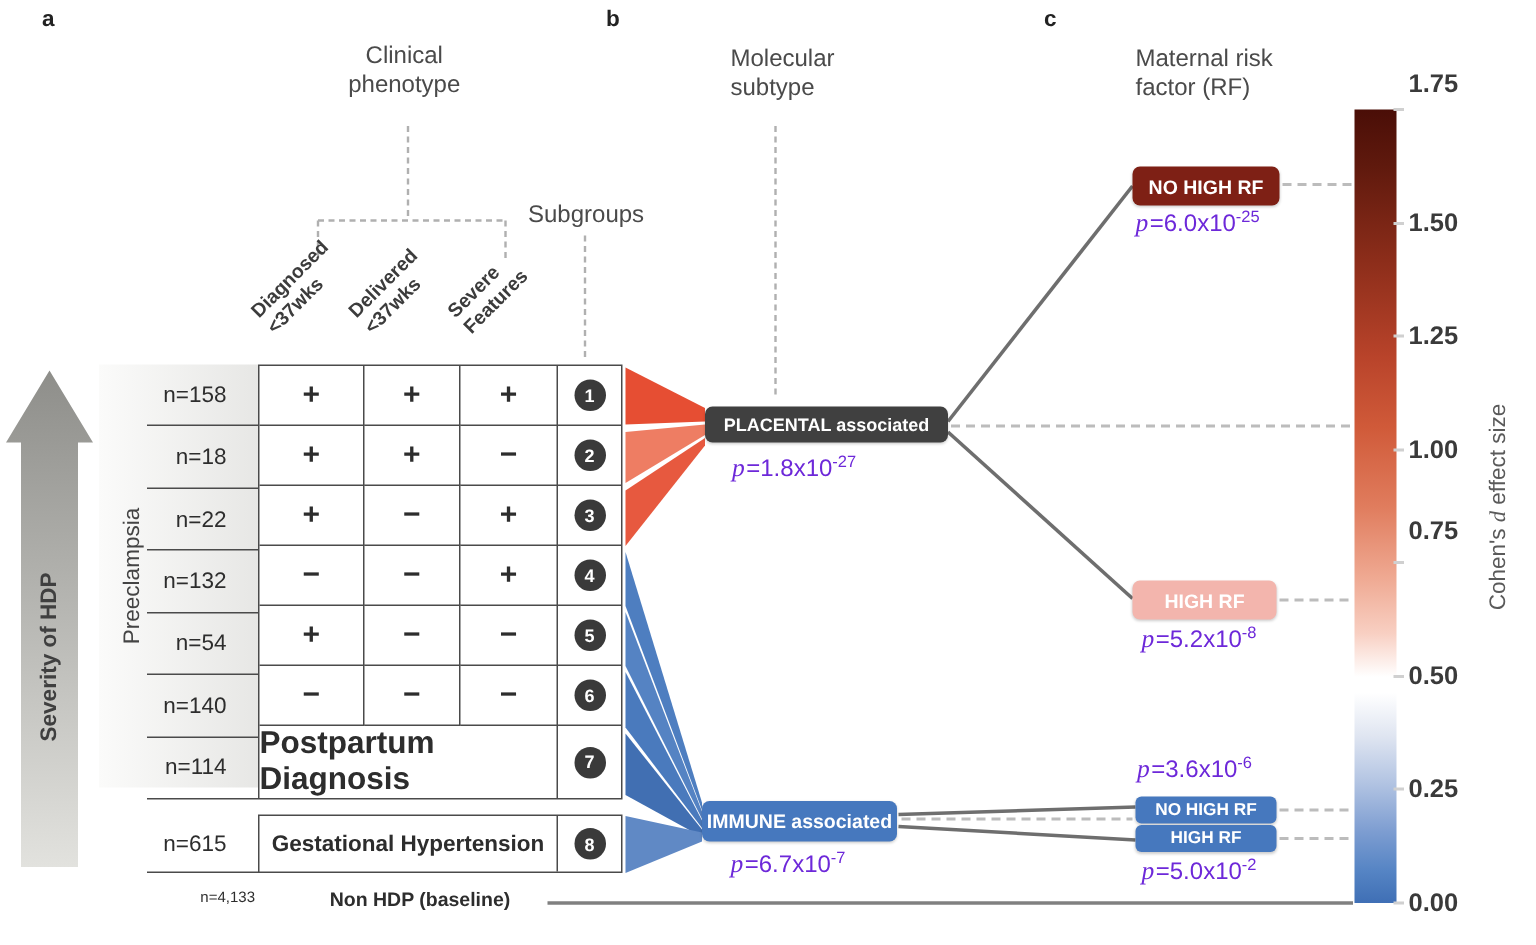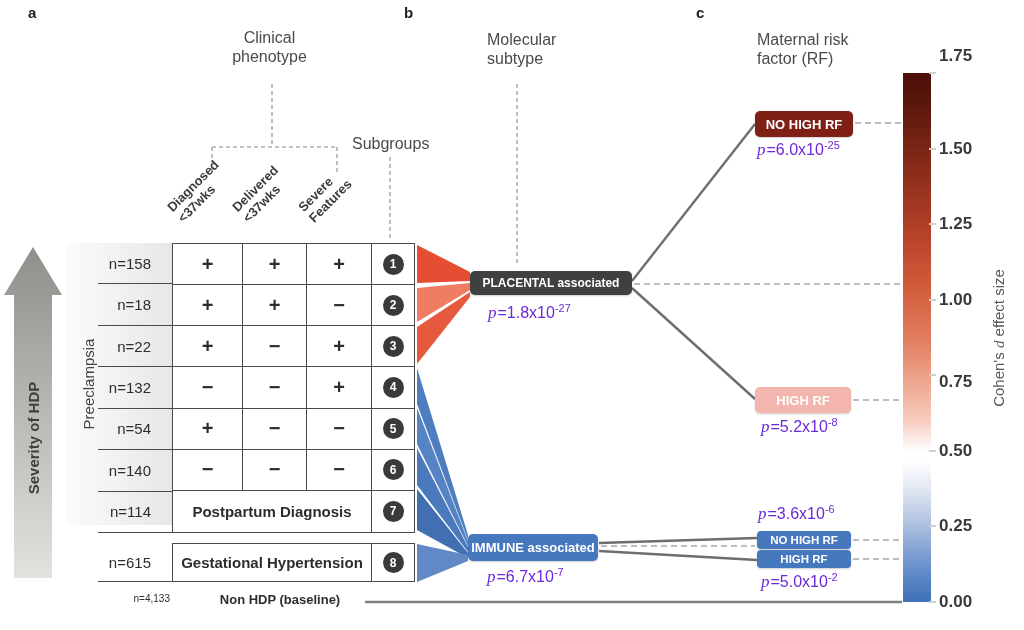--- a/index.html
+++ b/index.html
@@ -17,21 +17,21 @@
   #severity-text{left:33px;top:438px;font-size:15px;font-weight:bold;color:#3f3f3f;z-index:2;}
   #pe-text{left:88px;top:384px;font-size:15px;color:#444;z-index:2;}
   
   #grid{left:172px;top:243px;width:243px;height:290px;border:1.5px solid #4a4a4a;
         display:grid;grid-template-columns:70px 64px 65px 1fr;
         grid-template-rows:repeat(7,1fr);box-sizing:border-box;background:#fff;z-index:2;}
   .tcell{display:flex;align-items:center;justify-content:center;
          font-size:20px;font-weight:bold;color:#2d2d2d;}
   .br{border-right:1.5px solid #4a4a4a;}
   .bb{border-bottom:1.5px solid #4a4a4a;}
-  .merged{grid-column:1/4;font-size:15px;}
+  .merged{grid-column:1/4;font-size:21px;}
   #nlabels{left:98px;top:243px;width:74px;height:290px;display:grid;
            grid-template-rows:repeat(7,1fr);z-index:2;}
   .nlab{display:flex;align-items:center;justify-content:flex-end;padding-right:21px;
         font-size:15px;color:#2d2d2d;border-bottom:1.5px solid #4a4a4a;box-sizing:border-box;}
   .circ{width:21px;height:21px;border-radius:50%;background:#3a3a3a;color:#fff;
         font-size:12px;font-weight:bold;display:flex;align-items:center;justify-content:center;}
   #gh-box{left:172px;top:543px;width:243px;height:39px;border:1.5px solid #4a4a4a;
           box-sizing:border-box;display:grid;grid-template-columns:199px 1fr;z-index:2;}
   #gh-label{font-size:15px;font-weight:bold;color:#2d2d2d;border-right:1.5px solid #4a4a4a;}
   #gh-nlab{left:98px;top:543px;width:74px;height:39px;z-index:2;}
@@ -221,19 +221,19 @@
   <div class="abs tick" style="top:223px;"></div>
   <div class="abs tick" style="top:299px;"></div>
   <div class="abs tick" style="top:374px;"></div>
   <div class="abs tick" style="top:450px;"></div>
   <div class="abs tick" style="top:525px;"></div>
   <div class="abs tick" style="top:601px;"></div>
   <div class="abs ticklab" style="top:46px;">1.75</div>
   <div class="abs ticklab" style="top:139px;">1.50</div>
   <div class="abs ticklab" style="top:214px;">1.25</div>
   <div class="abs ticklab" style="top:290px;">1.00</div>
-  <div class="abs ticklab" style="top:372px;">0.75</div>
+  <div class="abs ticklab" style="top:344px;">0.75</div>
   <div class="abs ticklab" style="top:441px;">0.50</div>
   <div class="abs ticklab" style="top:516px;">0.25</div>
   <div class="abs ticklab" style="top:592px;">0.00</div>
   <div class="abs vtext" id="cbar-label"><span>Cohen's </span><i>d</i><span> effect size</span></div>
 
 </div>
 
 </body></html>

